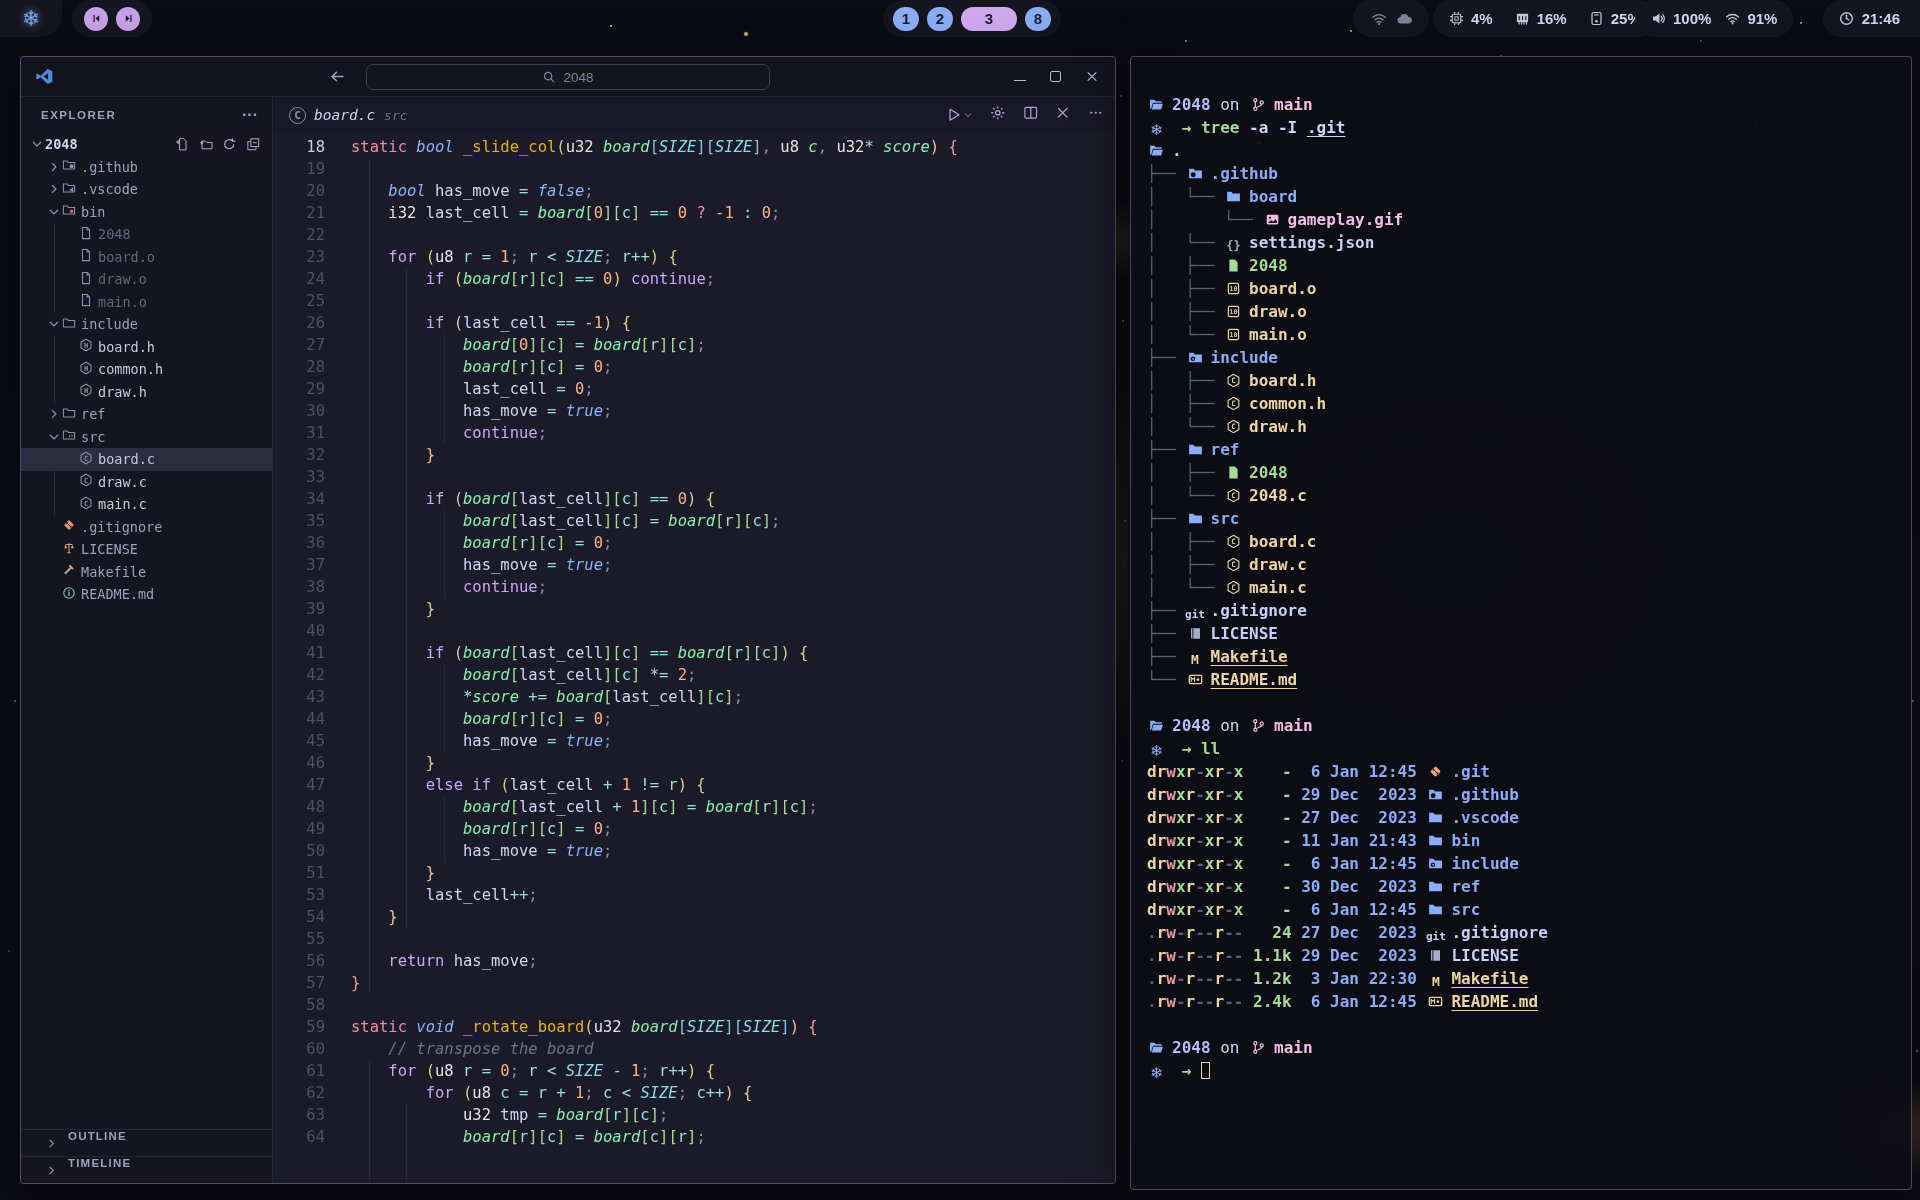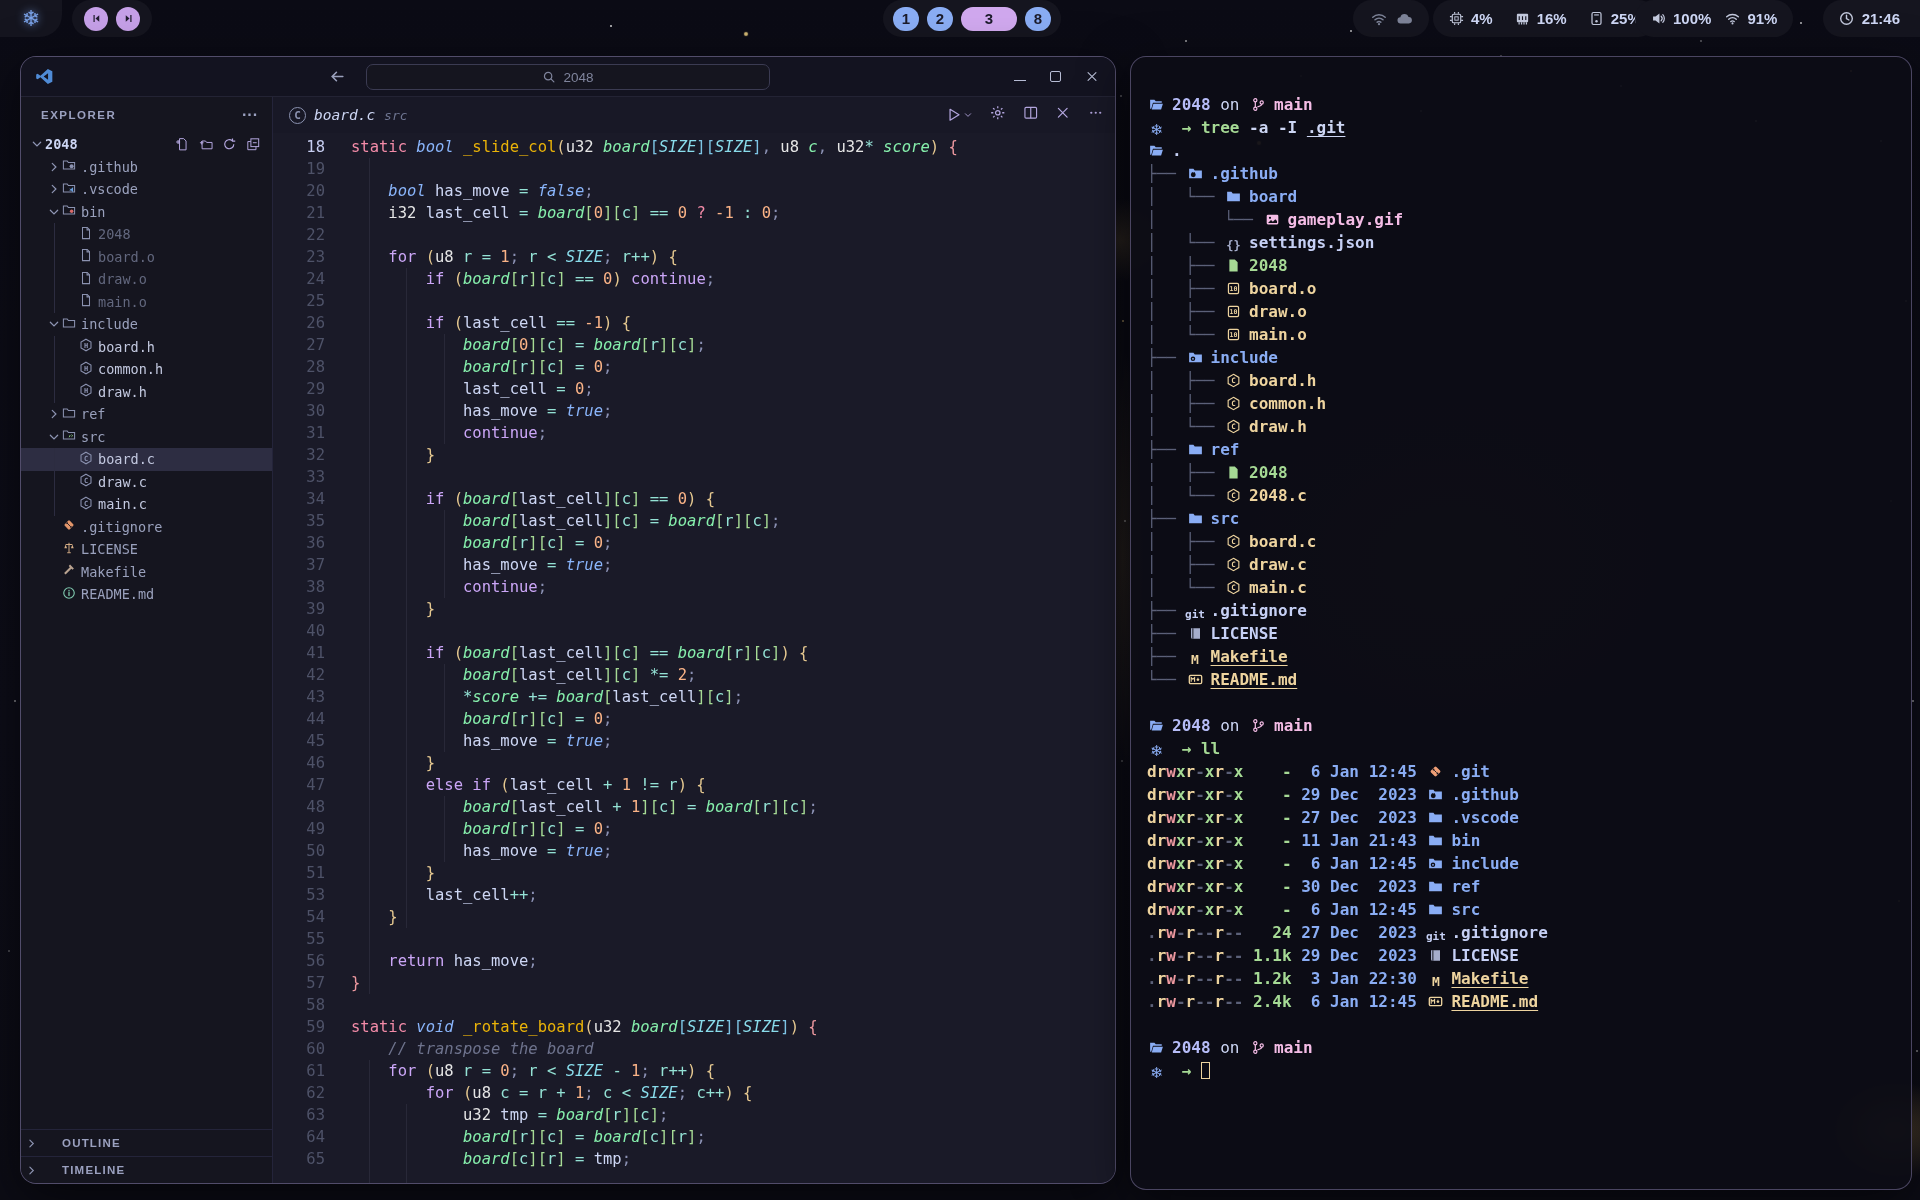--- a/index.html
+++ b/index.html
@@ -58,21 +58,21 @@
   .ws-pill.active { background:#d0a8ee; min-width:56px; }
   .tb-status { left:1353px; width:76px; justify-content:center; color:#7d8398; gap:9px; padding:0 10px;}
   .tb-sys { left:1433px; gap:7px; }
   .tb-sys .sep { width:8px; }
   .tb-vol { left:1635px; gap:7px; }
   .tb-clock { right:0; border-radius:19px 0 0 19px; gap:8px; padding-right:20px; }
   .tb-mod .stat-ic { color:#c3c9dd; }
   .tb-mod .stat-ic svg { width:15px; height:15px; }
 
   
-  .window { position:absolute; border-radius:16px; border:1.5px solid rgba(150,140,190,.45);
+  .window { position:absolute; border-radius:4px; border:1.5px solid rgba(150,140,190,.45);
     box-shadow:0 14px 50px rgba(0,0,0,.55); overflow:hidden; }
 
   
   .vscode { left:20px; top:56px; width:1096px; height:1128px; background:#191926; display:flex; flex-direction:column; }
   .titlebar { height:40px; background:#131320; position:relative; display:flex; align-items:center; flex:none;
     border-bottom:1px solid #232334; }
   .vsc-logo { position:absolute; left:14px; color:#4f8bd6; }
   .vsc-logo svg { width:19px; height:19px; }
   .nav-arrows { position:absolute; left:308px; display:flex; gap:24px; }
   .nav-arrows .na { color:#9aa0bc; } .nav-arrows .na.dim { color:#4f5268; }
@@ -98,21 +98,21 @@
   .ex-row .chev svg, .ex-row .fic svg { width:14px; height:14px; }
   .ex-row .fic { width:19px; flex:none; color:#8b92b0; }
   .ex-row.selected { background:#2d2d42; color:#d6dcf2; }
   .ex-row.bright { color:#c3c9e0; }
   .ex-row.dim { color:#62677e; }
   .ex-row.root { color:#cdd6f4; font-weight:bold; }
   .ex-actions { margin-left:auto; display:flex; gap:9px; padding-right:12px; color:#b2a5dd; }
   .ex-actions svg { width:14.5px; height:14.5px; }
   .tree-guide { position:absolute; width:1px; background:#2c2c40; }
   .sb-bottom { position:absolute; bottom:0; left:0; right:0; }
-  .sb-brow { height:27px; border-top:1px solid #24243a; display:flex; align-items:center; gap:24px; padding:0 4px;
+  .sb-brow { height:27px; border-top:1px solid #24243a; display:flex; gap:10px; padding:0 24px;
     color:#9ba1c0; font-size:11.5px; letter-spacing:1.2px; font-weight:bold; }
   .sb-brow svg { width:13px; height:13px; }
 
   .editor { flex:1; display:flex; flex-direction:column; min-width:0; background:#1a1a28; }
   .tabrow { height:36px; flex:none; display:flex; align-items:center; padding:0 12px 0 16px; background:#181826; }
   .tab-c-ic { width:17px; height:17px; border:1.4px solid #8b92b0; border-radius:50%; color:#8b92b0;
     font-size:11px; font-weight:bold; display:flex; align-items:center; justify-content:center;
     font-family:"DejaVu Sans Mono", monospace; margin-right:8px; flex:none; }
   .tab-name { font-family:"DejaVu Sans Mono", monospace; font-style:italic; font-size:14.5px; color:#cdd6f4; }
   .tab-path { font-family:"DejaVu Sans Mono", monospace; font-style:italic; font-size:13px; color:#6e7591; margin-left:9px; }
@@ -632,21 +632,20 @@
           <div class="code-line"><span class="gutter">55</span><span class="code-text"></span></div>
           <div class="code-line"><span class="gutter">56</span><span class="code-text"><span class="tk-kw">    return</span><span class="tk-va"> has_move</span><span class="tk-pu">;</span></span></div>
           <div class="code-line"><span class="gutter">57</span><span class="code-text"><span class="tk-bf">}</span></span></div>
           <div class="code-line"><span class="gutter">58</span><span class="code-text"></span></div>
           <div class="code-line"><span class="gutter">59</span><span class="code-text"><span class="tk-k2">static</span><span class="tk-ty"> void</span><span class="tk-fn"> _rotate_board</span><span class="tk-b1">(</span><span class="tk-bt">u32</span><span class="tk-pa"> board</span><span class="tk-b3">[</span><span class="tk-co">SIZE</span><span class="tk-b3">][</span><span class="tk-co">SIZE</span><span class="tk-b3">]</span><span class="tk-b1">)</span><span class="tk-bf"> {</span></span></div>
           <div class="code-line"><span class="gutter">60</span><span class="code-text"><span class="tk-cm">    // transpose the board</span></span></div>
           <div class="code-line"><span class="gutter">61</span><span class="code-text"><span class="tk-kw">    for</span><span class="tk-b1"> (</span><span class="tk-bt">u8</span><span class="tk-lv"> r</span><span class="tk-op"> =</span><span class="tk-nu"> 0</span><span class="tk-pu">; </span><span class="tk-lv">r</span><span class="tk-op"> &lt;</span><span class="tk-co"> SIZE</span><span class="tk-op"> -</span><span class="tk-nu"> 1</span><span class="tk-pu">; </span><span class="tk-lv">r</span><span class="tk-op">++</span><span class="tk-b1">)</span><span class="tk-b1"> {</span></span></div>
           <div class="code-line"><span class="gutter">62</span><span class="code-text"><span class="tk-kw">        for</span><span class="tk-b1"> (</span><span class="tk-bt">u8</span><span class="tk-lv"> c</span><span class="tk-op"> =</span><span class="tk-lv"> r</span><span class="tk-op"> +</span><span class="tk-nu"> 1</span><span class="tk-pu">; </span><span class="tk-lv">c</span><span class="tk-op"> &lt;</span><span class="tk-co"> SIZE</span><span class="tk-pu">; </span><span class="tk-lv">c</span><span class="tk-op">++</span><span class="tk-b1">)</span><span class="tk-b1"> {</span></span></div>
           <div class="code-line"><span class="gutter">63</span><span class="code-text"><span class="tk-bt">            u32</span><span class="tk-va"> tmp</span><span class="tk-op"> =</span><span class="tk-pa"> board</span><span class="tk-b2">[</span><span class="tk-lv">r</span><span class="tk-b2">][</span><span class="tk-lv">c</span><span class="tk-b2">]</span><span class="tk-pu">;</span></span></div>
           <div class="code-line"><span class="gutter">64</span><span class="code-text"><span class="tk-pa">            board</span><span class="tk-b2">[</span><span class="tk-lv">r</span><span class="tk-b2">][</span><span class="tk-lv">c</span><span class="tk-b2">]</span><span class="tk-op"> =</span><span class="tk-pa"> board</span><span class="tk-b2">[</span><span class="tk-lv">c</span><span class="tk-b2">][</span><span class="tk-lv">r</span><span class="tk-b2">]</span><span class="tk-pu">;</span></span></div>
-          <div class="code-line"><span class="gutter">65</span><span class="code-text"><span class="tk-pa">            board</span><span class="tk-b2">[</span><span class="tk-lv">c</span><span class="tk-b2">][</span><span class="tk-lv">r</span><span class="tk-b2">]</span><span class="tk-op"> =</span><span class="tk-va"> tmp</span><span class="tk-pu">;</span></span></div>
           <div class="indent-guide" style="left: 96px; top: 25px; height: 836px;"></div>
           <div class="indent-guide" style="left: 133.32px; top: 135px; height: 660px;"></div>
           <div class="indent-guide" style="left: 170.64px; top: 201px; height: 110px;"></div>
           <div class="indent-guide" style="left: 170.64px; top: 377px; height: 88px;"></div>
           <div class="indent-guide" style="left: 170.64px; top: 531px; height: 88px;"></div>
           <div class="indent-guide" style="left: 170.64px; top: 663px; height: 66px;"></div>
           <div class="indent-guide" style="left: 96px; top: 927px; height: 132px;"></div>
           <div class="indent-guide" style="left: 133.32px; top: 971px; height: 88px;"></div>
         </div>
     </main>

